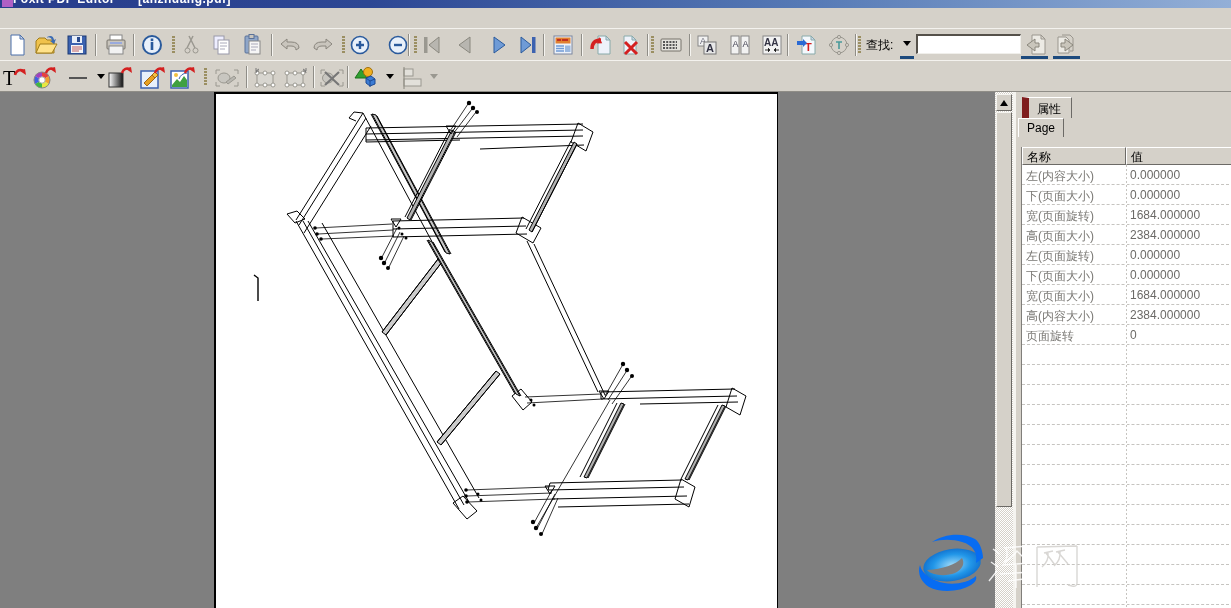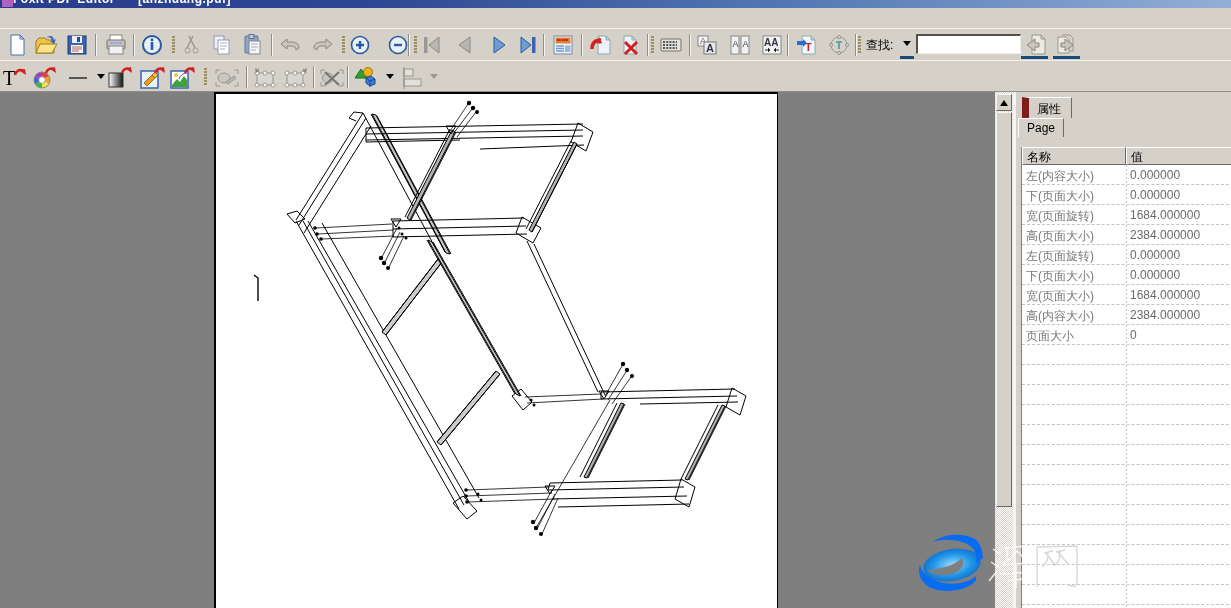--- a/index.html
+++ b/index.html
@@ -506,21 +506,21 @@
           </div>
           <div class="gr" style="top:138px">
             <span class="lab">宽(页面大小)</span>
             <span class="val">1684.000000</span>
           </div>
           <div class="gr" style="top:158px">
             <span class="lab">高(内容大小)</span>
             <span class="val">2384.000000</span>
           </div>
           <div class="gr" style="top:178px">
-            <span class="lab">页面大小</span>
+            <span class="lab">页面旋转</span>
             <span class="val">0</span>
           </div>
           <div class="gr" style="top:198px"></div>
           <div class="gr" style="top:218px"></div>
           <div class="gr" style="top:238px"></div>
           <div class="gr" style="top:258px"></div>
           <div class="gr" style="top:278px"></div>
           <div class="gr" style="top:298px"></div>
           <div class="gr" style="top:318px"></div>
           <div class="gr" style="top:338px"></div>

